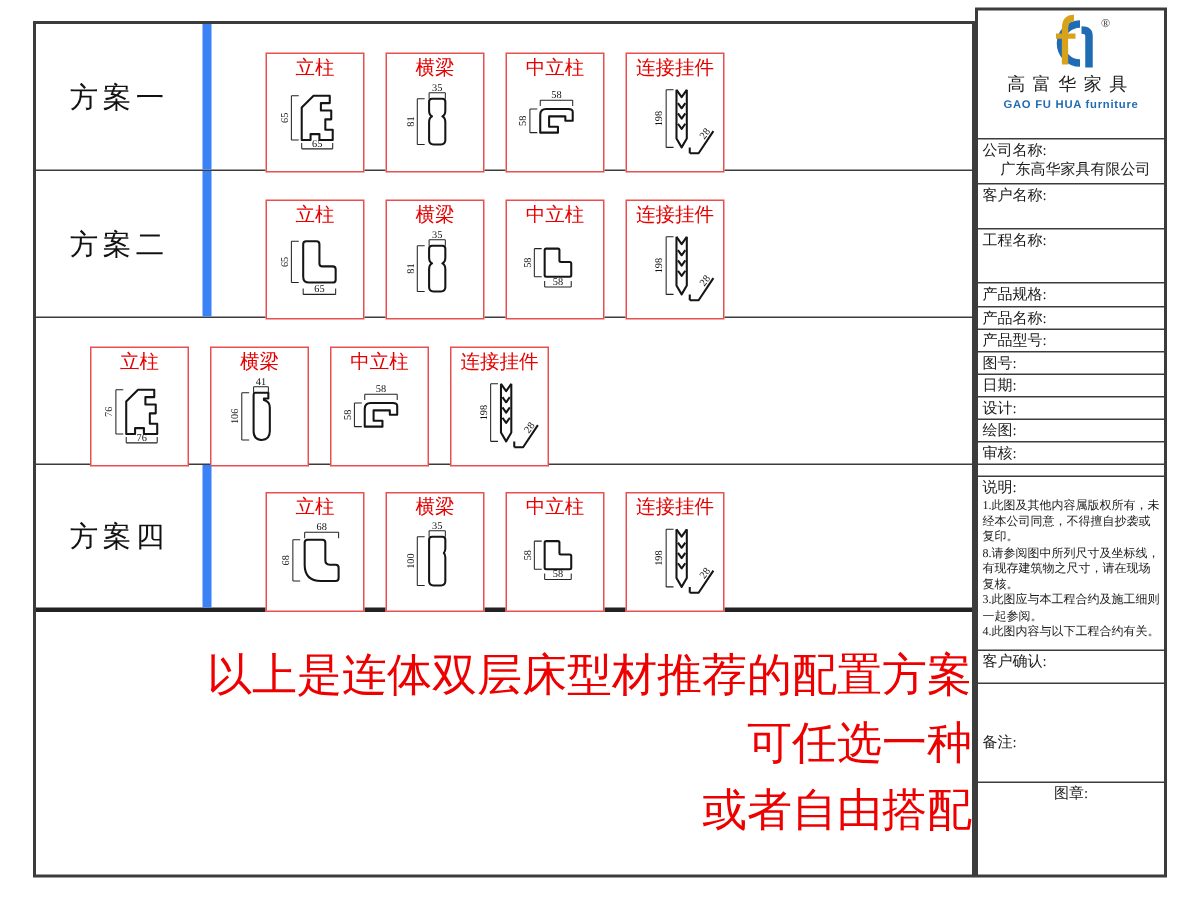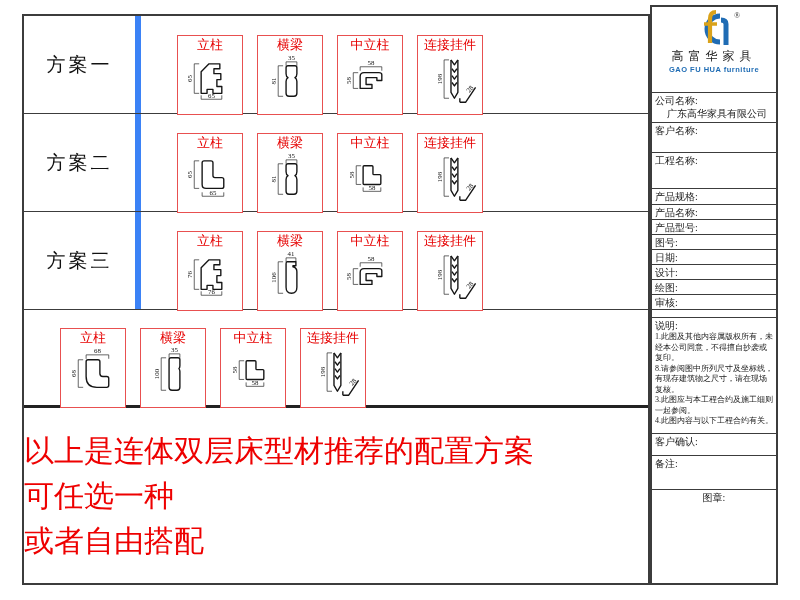--- a/index.html
+++ b/index.html
@@ -17,34 +17,34 @@
   .parts{flex:1;display:flex;align-items:center;padding-left:36px;gap:14px;}
   .part-box{width:66px;height:80px;border:1px solid #e85050;display:flex;
          flex-direction:column;align-items:center;background:#fff;margin-top:20px;}
   .part-label{color:#e60000;font-size:13px;line-height:16px;margin-top:1px;white-space:nowrap;}
   .part-svg{width:64px;height:62px;display:block;}
   .profile{fill:none;stroke:#151515;stroke-width:1.4;stroke-linejoin:round;}
   .dimline{fill:none;stroke:#222;stroke-width:0.7;}
   .dimtext{fill:#111;font-size:7px;font-family:"Liberation Serif",serif;}
 
   
-  .footer{flex:1;display:flex;flex-direction:column;align-items:flex-start;justify-content:center;
+  .footer{flex:1;display:flex;flex-direction:column;align-items:flex-end;justify-content:center;
           color:#ee0000;font-size:30px;line-height:45px;}
 
   
   .titleblock{position:absolute;left:650px;top:5px;width:128px;height:580px;
           border:2px solid #3c3c3c;display:flex;flex-direction:column;background:#fff;}
   .tb-row{border-bottom:1px solid #3c3c3c;padding:1px 3px;font-size:10px;line-height:13px;
           overflow:hidden;flex-shrink:0;}
   .tb-logo{height:86px;display:flex;flex-direction:column;align-items:center;padding-top:2px;}
   .brand-cn{font-size:12px;letter-spacing:5px;color:#222;white-space:nowrap;margin-top:1px;}
   .brand-en{font-size:7.5px;font-weight:bold;color:#1f6cb4;letter-spacing:0.5px;
             font-family:"Liberation Sans",sans-serif;white-space:nowrap;}
   .h30{height:30px;} .h36{height:36px;} .h16{height:16px;} .h15{height:15px;}
-  .h8{height:8px;padding:0;} .h116{height:116px;} .h22{height:22px;} .h34{height:34px;}
+  .h8{height:8px;padding:0;} .h116{height:116px;} .h22{height:22px;} .h34{height:34px;margin-top:32px;}
   .tb-seal{flex:1;border-bottom:none;text-align:center;}
   .tb-value{padding-left:12px;white-space:nowrap;}
   .notes-line{font-size:8px;line-height:10.5px;}
 </style>
 </head>
 <body>
 
 <div class="sheet">
   <div style="display:contents;"><div class="scheme-row">
         <div class="scheme-label-cell">方案一</div>
@@ -132,21 +132,20 @@
               <path class="profile" d="M33,7 L36.5,12 L40,7"></path>
               <path class="profile" d="M34,16 L36.5,19.5 L39,16 M34,23 L36.5,26.5 L39,23 M34,30 L36.5,33.5 L39,30"></path>
               <path class="profile" d="M42,50 L42,46 M42,50 L48,50 L58,35"></path>
               <path class="dimline" d="M26,7 h5 M26,46 h5 M26,7 V46"></path>
               <text class="dimtext" text-anchor="middle" x="23.5" y="26.5" transform="rotate(-90 23.5 26.5)">198</text>
               <text class="dimtext" text-anchor="middle" x="54" y="38" transform="rotate(-52 54 38)">28</text>
             </svg>
           </div>
         </div>
       </div><div class="scheme-row">
-        <div class="scheme-label-cell">方案三</div>
         <div class="parts">
           <div class="part-box">
             <div class="part-label">立柱</div>
             <svg class="part-svg" viewBox="0 0 64 62" width="64" height="62">
               <path class="profile" d="M23,41 L23,19 L31,11 L42,11 L42,16 L36,16 L36,21 L43,21 L43,27 L39,27 L39,34 L44,34 L44,41 L35,41 L35,37 L29,37 L29,41 Z"></path>
               <path class="dimline" d="M16,11 h5 M16,41 h5 M16,11 V41"></path>
               <text class="dimtext" text-anchor="middle" x="13.5" y="26" transform="rotate(-90 13.5 26)">76</text>
               <path class="dimline" d="M23,47 v-4 M44,47 v-4 M23,47 H44"></path>
               <text class="dimtext" text-anchor="middle" x="33.5" y="45.5">76</text>
             </svg>
@@ -178,20 +177,21 @@
               <path class="profile" d="M33,7 L36.5,12 L40,7"></path>
               <path class="profile" d="M34,16 L36.5,19.5 L39,16 M34,23 L36.5,26.5 L39,23 M34,30 L36.5,33.5 L39,30"></path>
               <path class="profile" d="M42,50 L42,46 M42,50 L48,50 L58,35"></path>
               <path class="dimline" d="M26,7 h5 M26,46 h5 M26,7 V46"></path>
               <text class="dimtext" text-anchor="middle" x="23.5" y="26.5" transform="rotate(-90 23.5 26.5)">198</text>
               <text class="dimtext" text-anchor="middle" x="54" y="38" transform="rotate(-52 54 38)">28</text>
             </svg>
           </div>
         </div>
       </div><div class="scheme-row last">
+        <div class="scheme-label-cell">方案四</div>
         <div class="parts">
           <div class="part-box">
             <div class="part-label">立柱</div>
             <svg class="part-svg" viewBox="0 0 64 62" width="64" height="62">
               <path class="profile" d="M27,14 L37,14 Q39,14 39,16 L39,28 Q39,31 42,31 L46,31 Q48,31 48,33 L48,40 Q48,42 46,42 L36,42 Q25,42 25,31 L25,16 Q25,14 27,14 Z"></path>
               <path class="dimline" d="M25,9 v4 M48,9 v4 M25,9 H48"></path>
               <text class="dimtext" text-anchor="middle" x="36.5" y="7.5">68</text>
               <path class="dimline" d="M17,14 h5 M17,42 h5 M17,14 V42"></path>
               <text class="dimtext" text-anchor="middle" x="14.5" y="28" transform="rotate(-90 14.5 28)">68</text>
             </svg>

